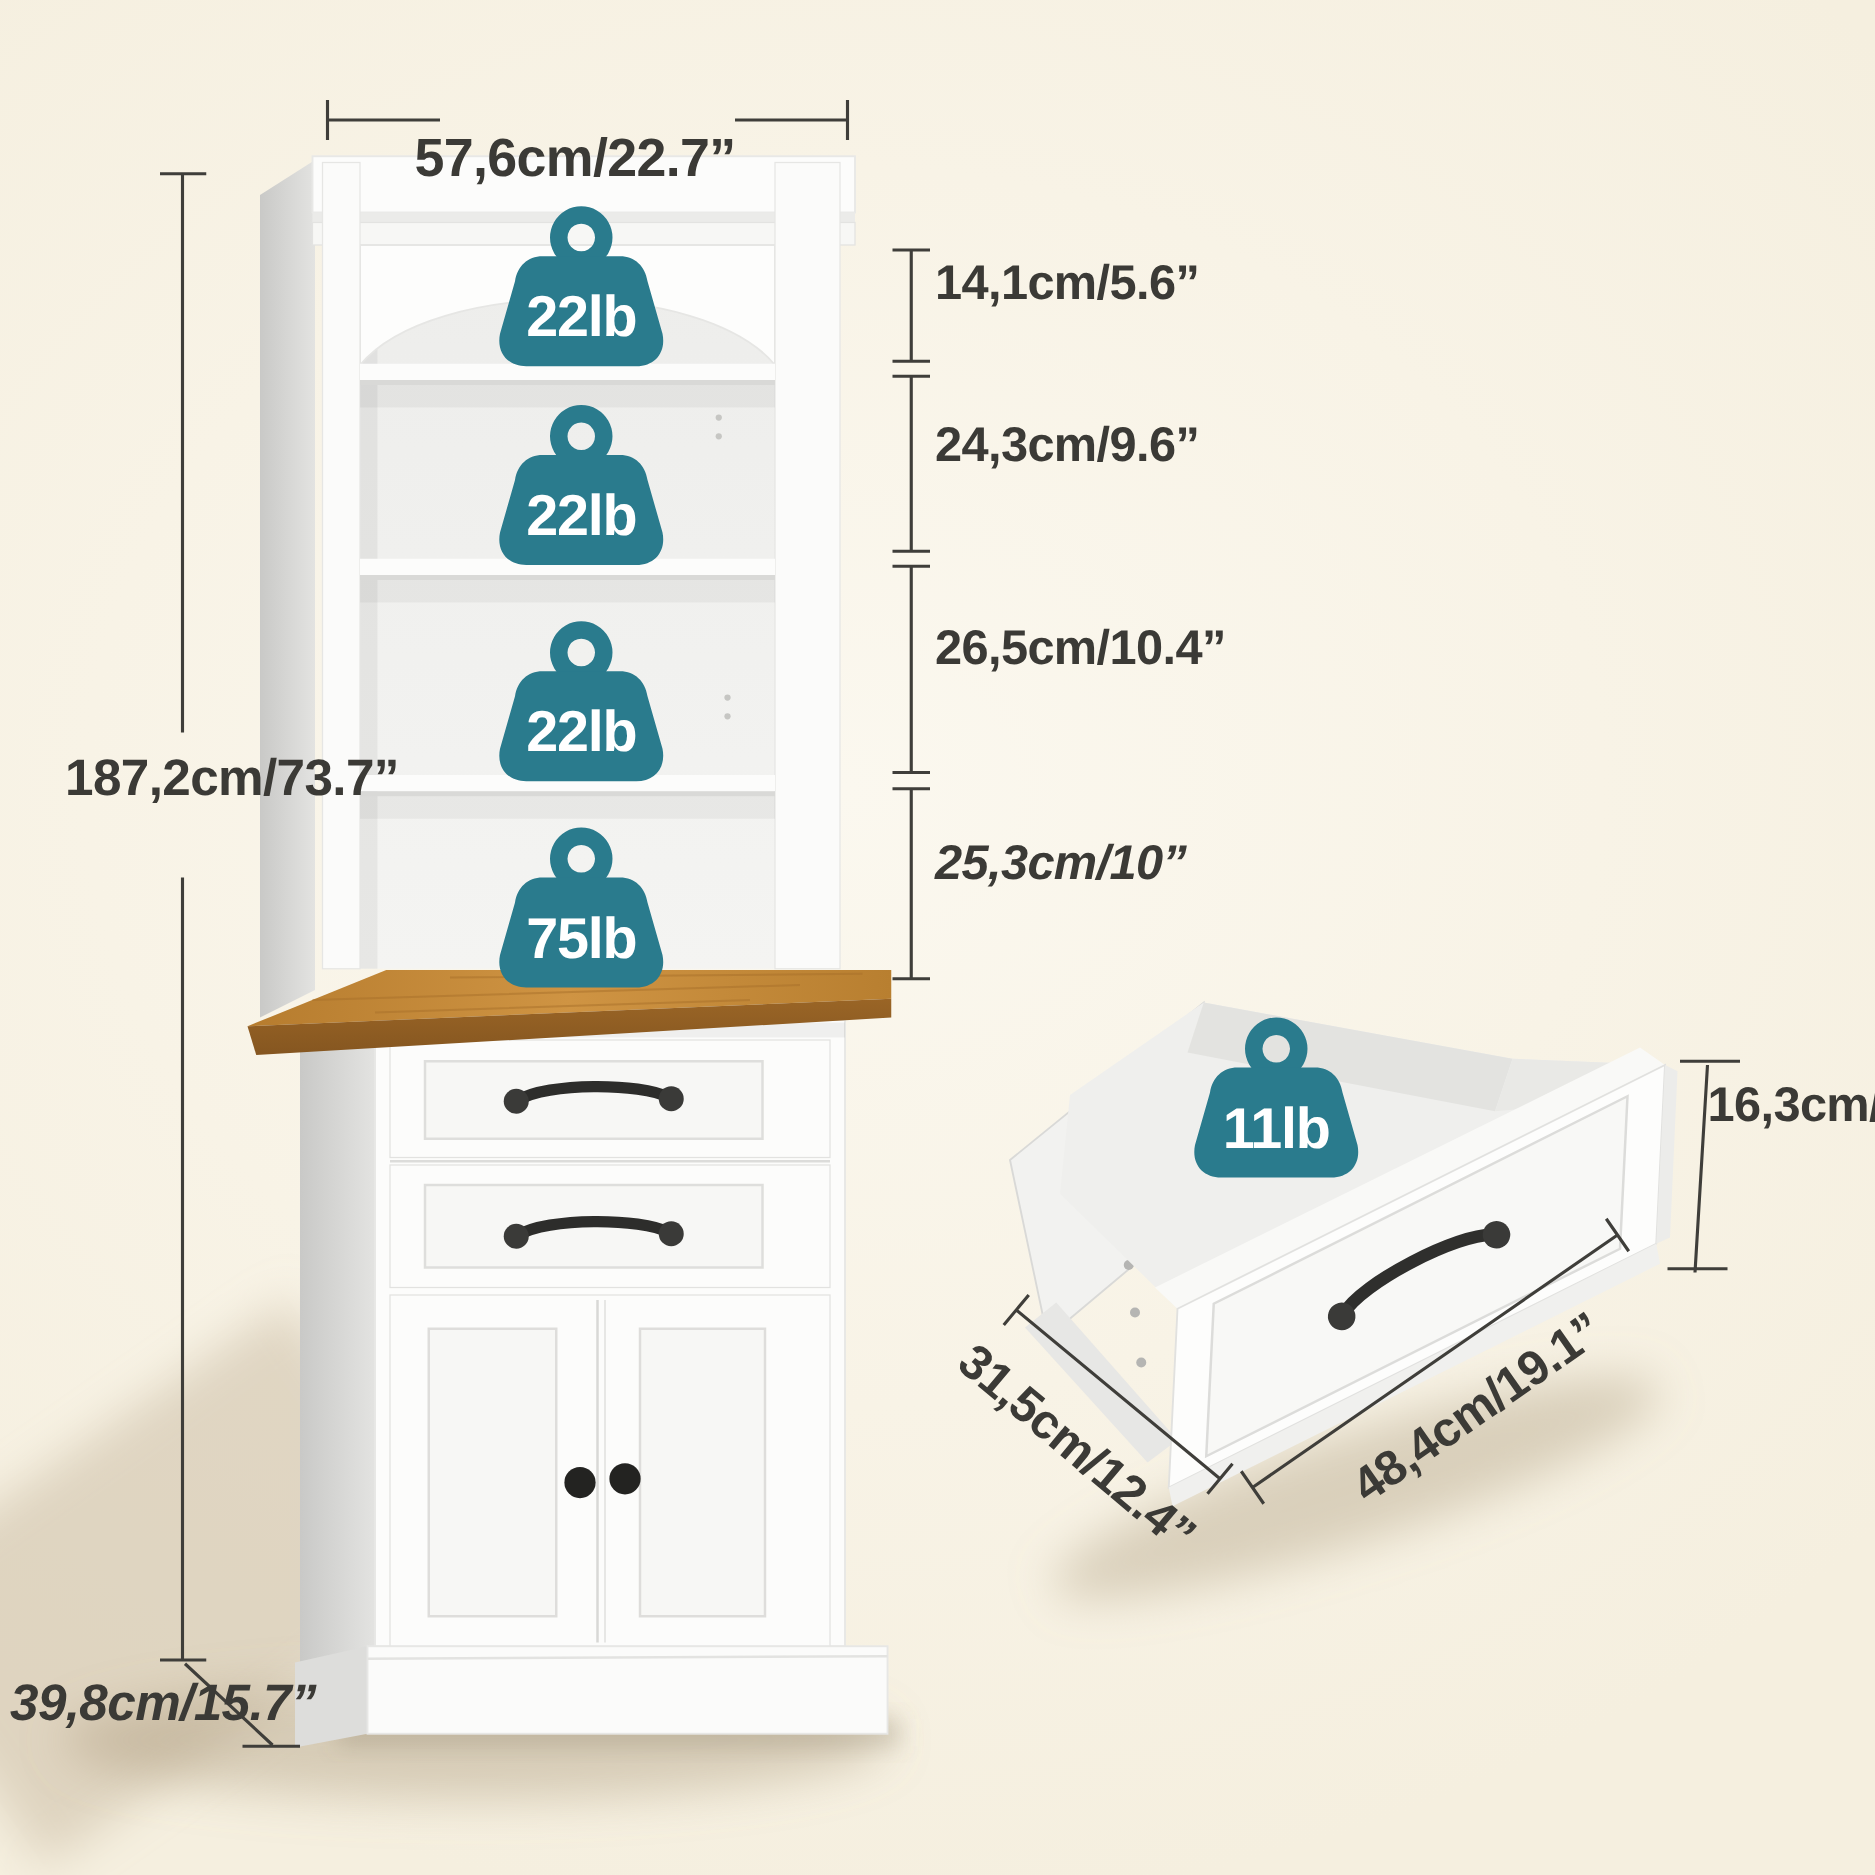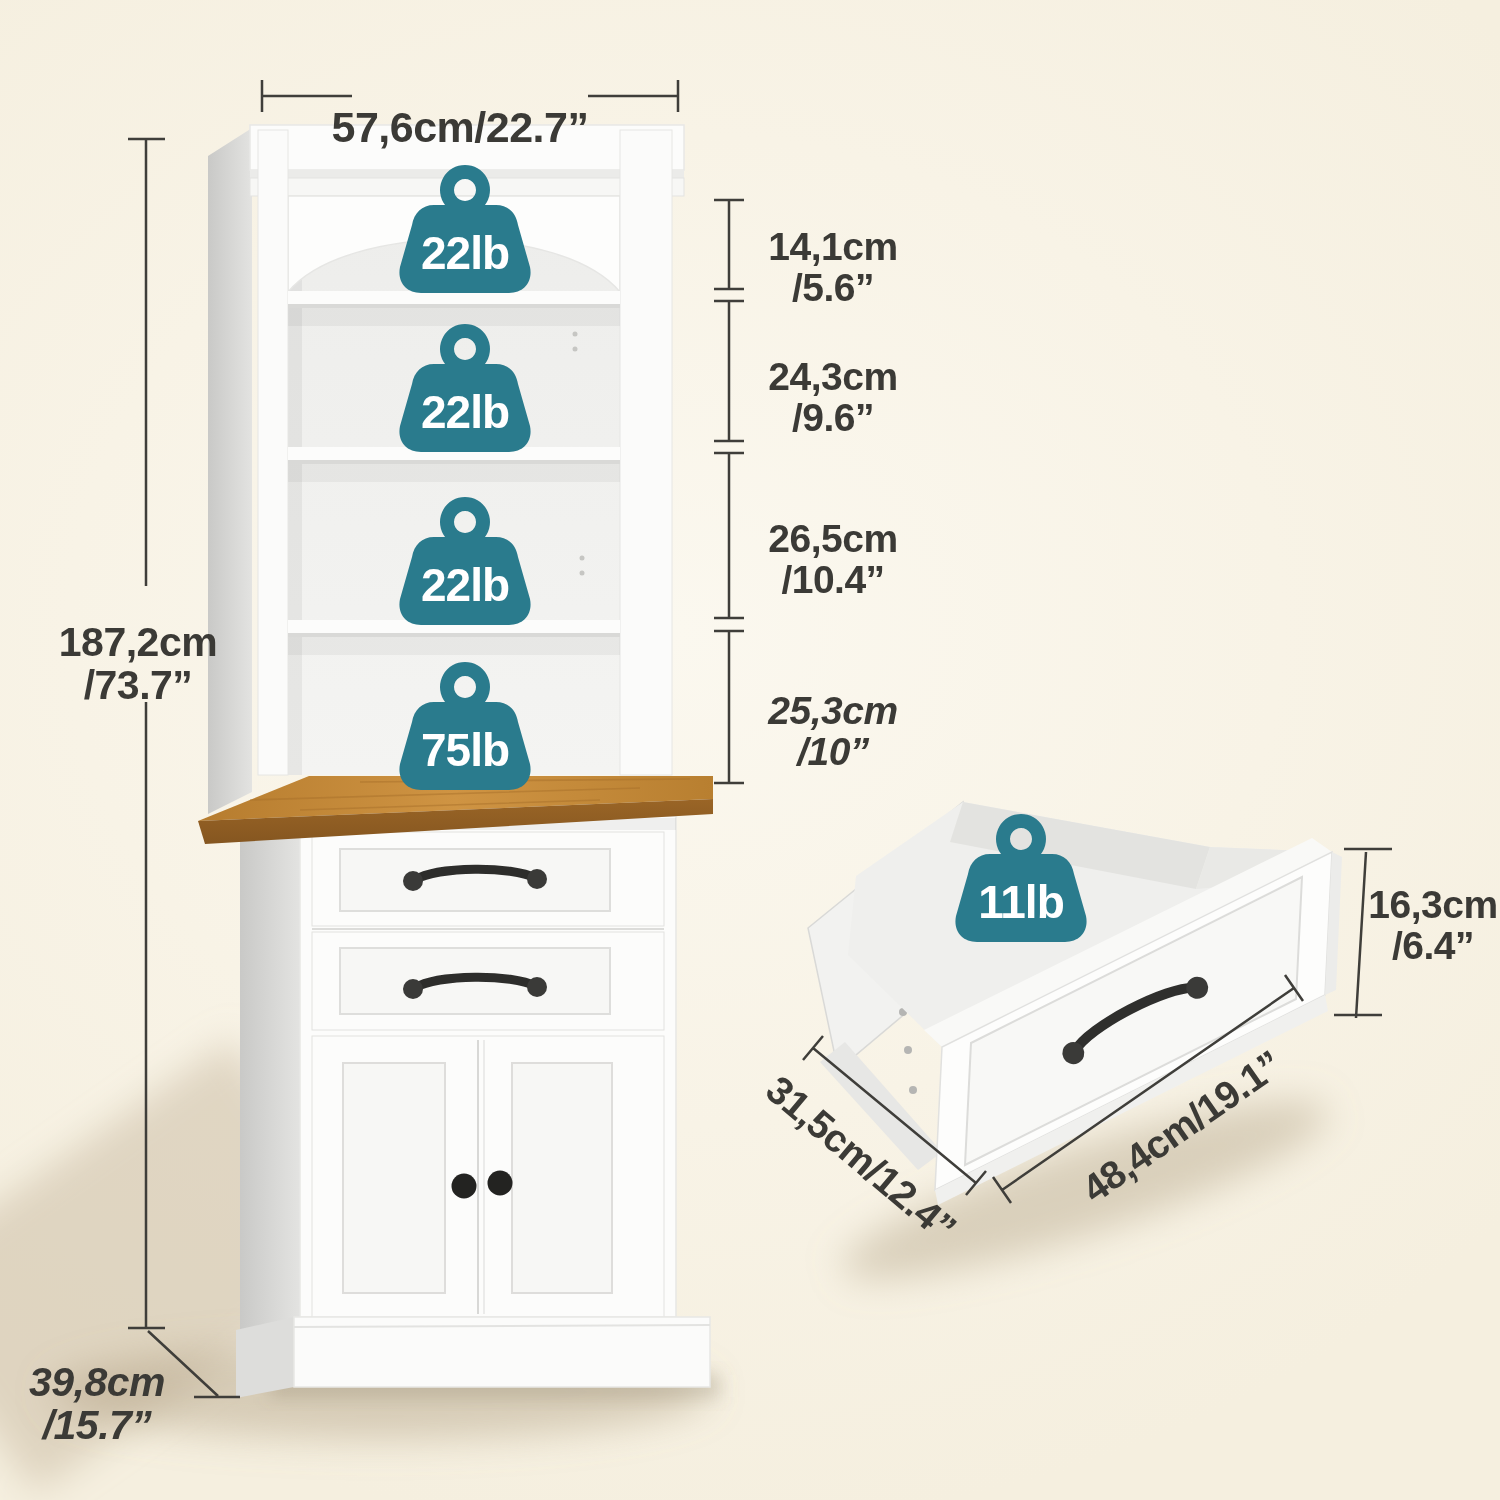--- a/index.html
+++ b/index.html
@@ -7,22 +7,22 @@
     position:relative; width:1500px; height:1500px; overflow:hidden;
     background:radial-gradient(ellipse 1100px 900px at 45% 42%, #fbf8ef 0%, #f8f3e6 55%, #f5efdf 100%);
     font-family:"Liberation Sans", sans-serif;
   }
   .layer{position:absolute; left:0; top:0;}
   .dim{
     position:absolute; font-weight:700; color:#3b3a36; text-align:center;
     line-height:1.06; letter-spacing:-0.5px; white-space:nowrap;
   }
   .dim-top{left:320px; top:72px; width:280px; font-size:43px;margin-top:33px;}
-  .dim-col{display:flex; flex-direction:column; align-items:center;margin-top:20px;}
-  .dim-height{left:38px; top:601px; width:200px; font-size:41px;}
+  .dim-col{display:flex; flex-direction:row; align-items:center;}
+  .dim-height{left:52px; top:601px; width:200px; font-size:41px;}
   .dim-depth{left:8px; top:1341px; width:178px; font-size:41px;font-style:italic;}
   .seg{left:748px; width:170px; font-size:39px;}
   .seg1{top:206px;} .seg2{top:336px;} .seg3{top:498px;} .seg4{top:670px;font-style:italic;}
   .dim-dheight{left:1366px; top:864px; width:134px; font-size:39px;}
   .dim-ddepth{left:696px; top:1138px; width:330px; font-size:39px; transform:rotate(40deg);}
   .dim-dwidth{left:1010px; top:1106px; width:344px; font-size:39px; transform:rotate(-35deg);}
   .badge{position:absolute; width:150px; height:132px;}
   .badge .badge-label{
     position:absolute; left:0; top:52px; width:100%; height:76px;
     display:flex; align-items:center; justify-content:center;

